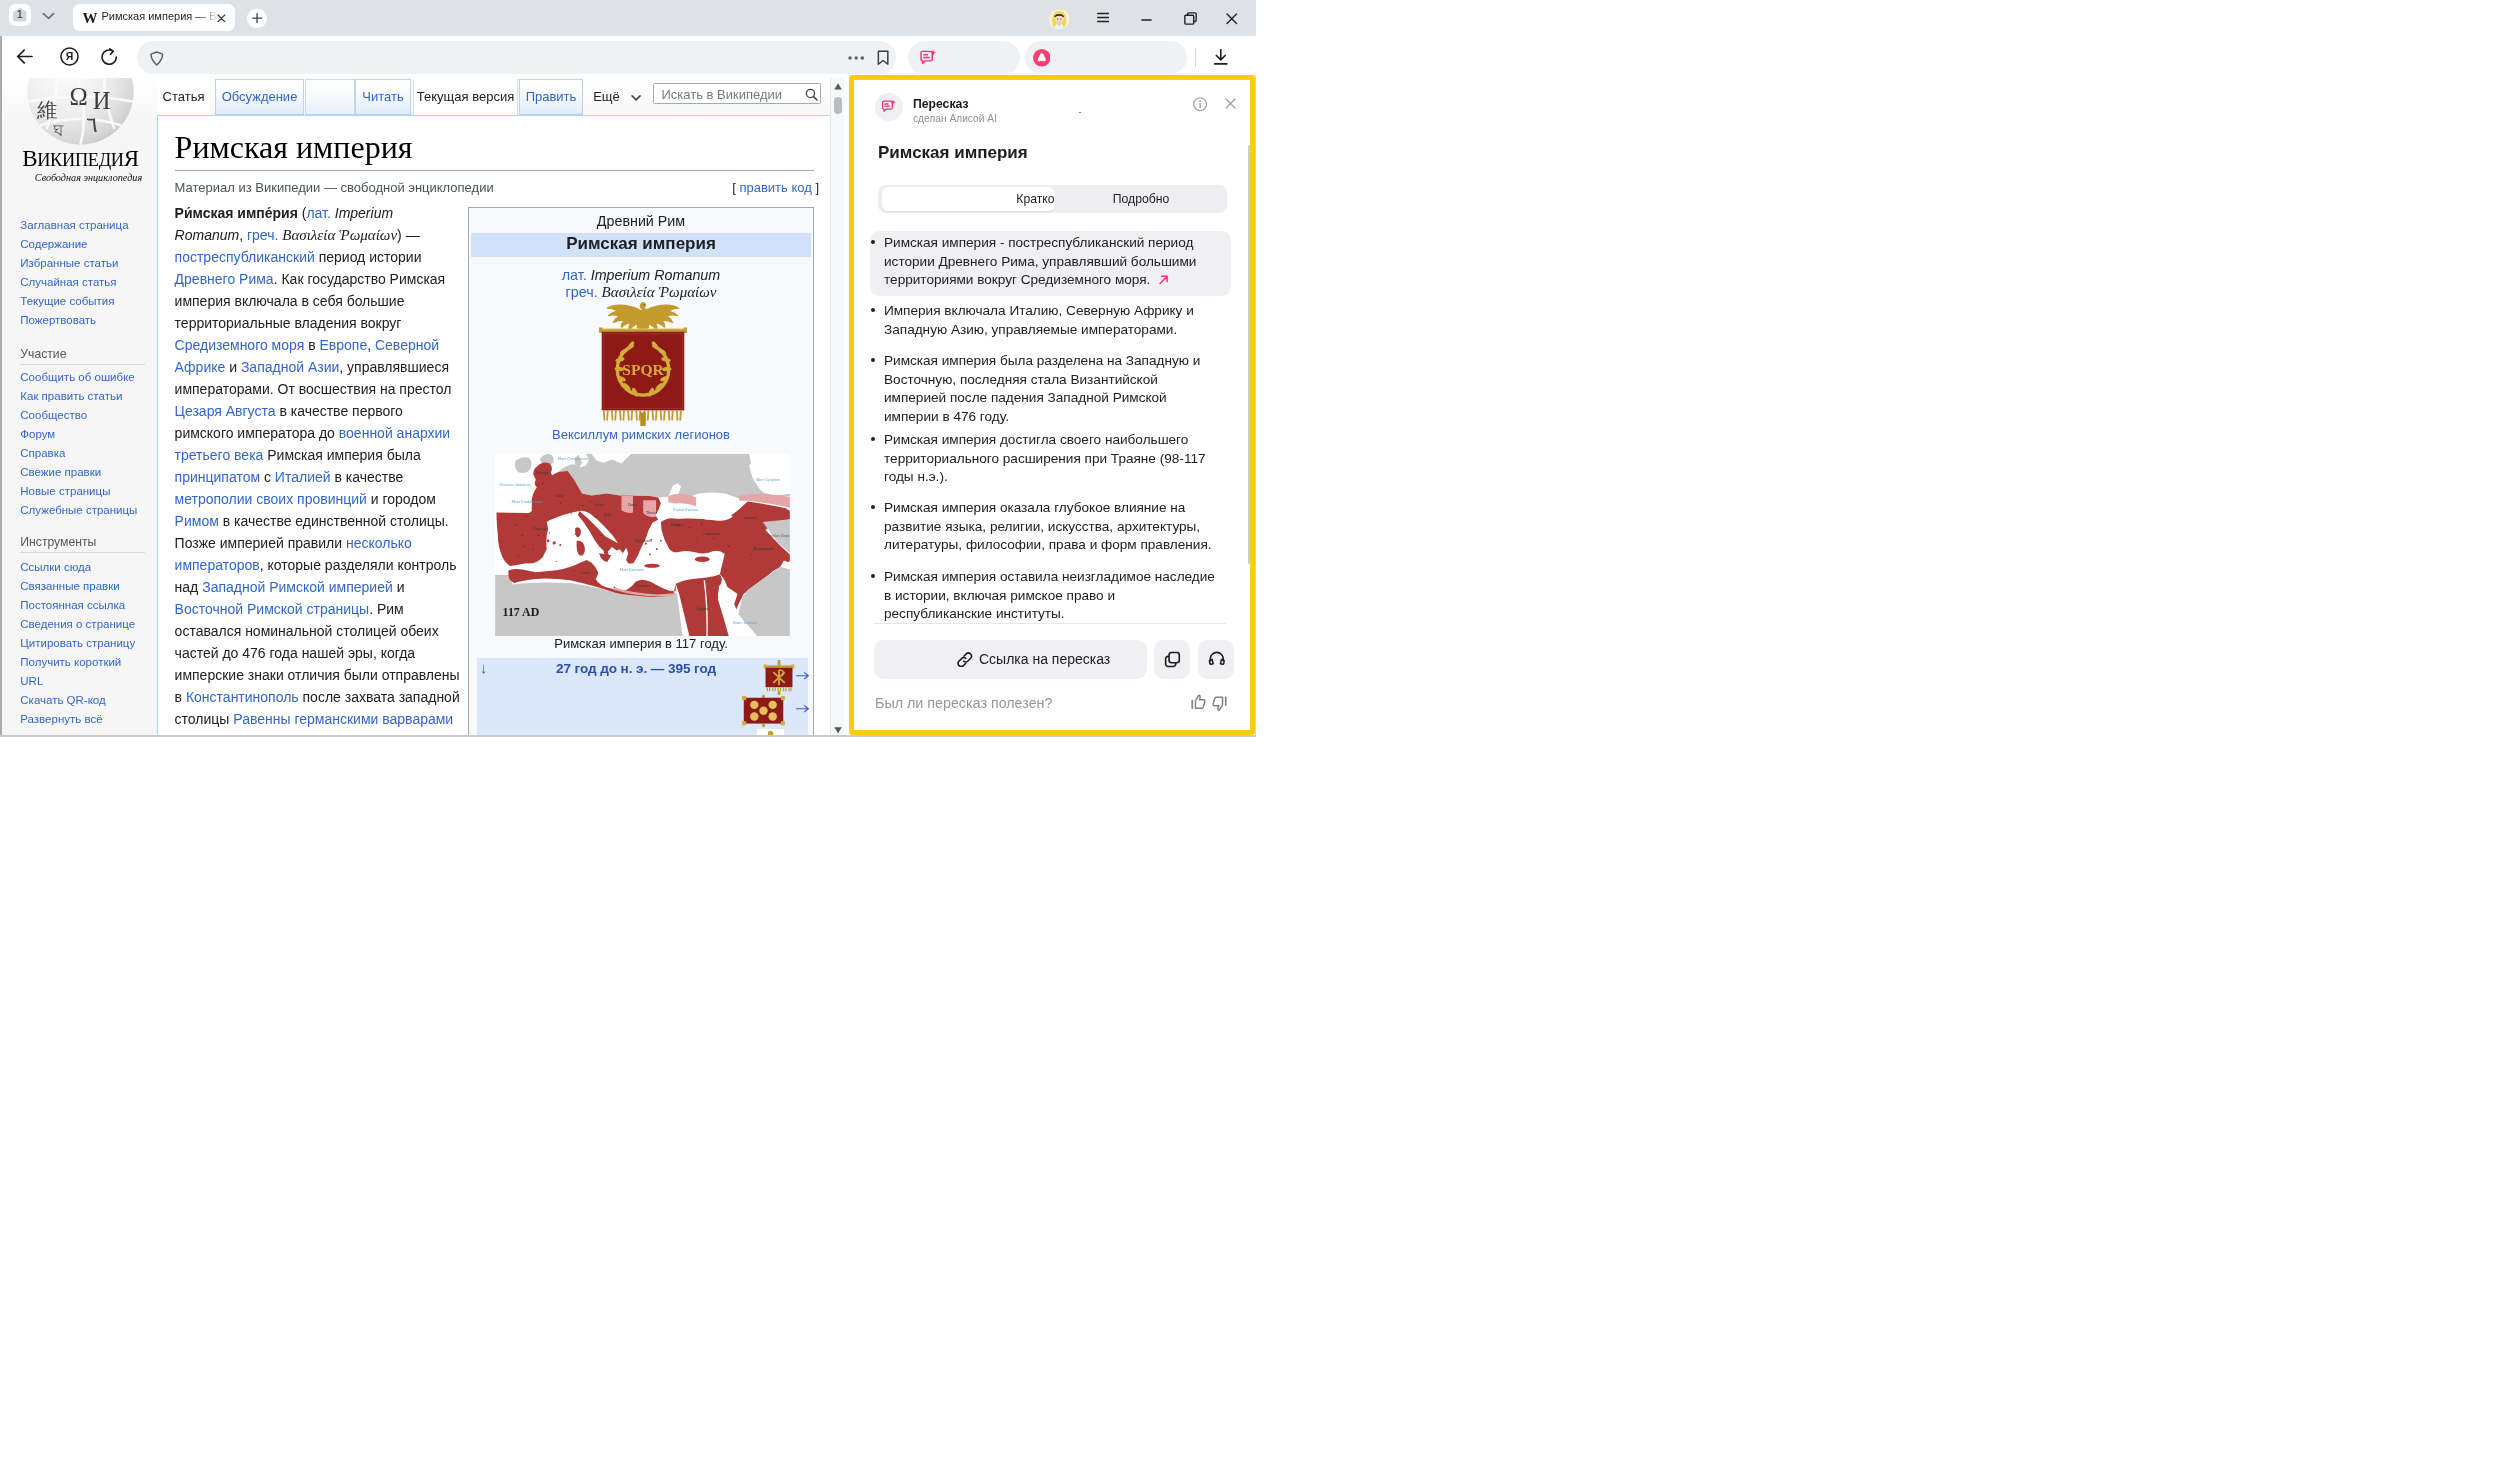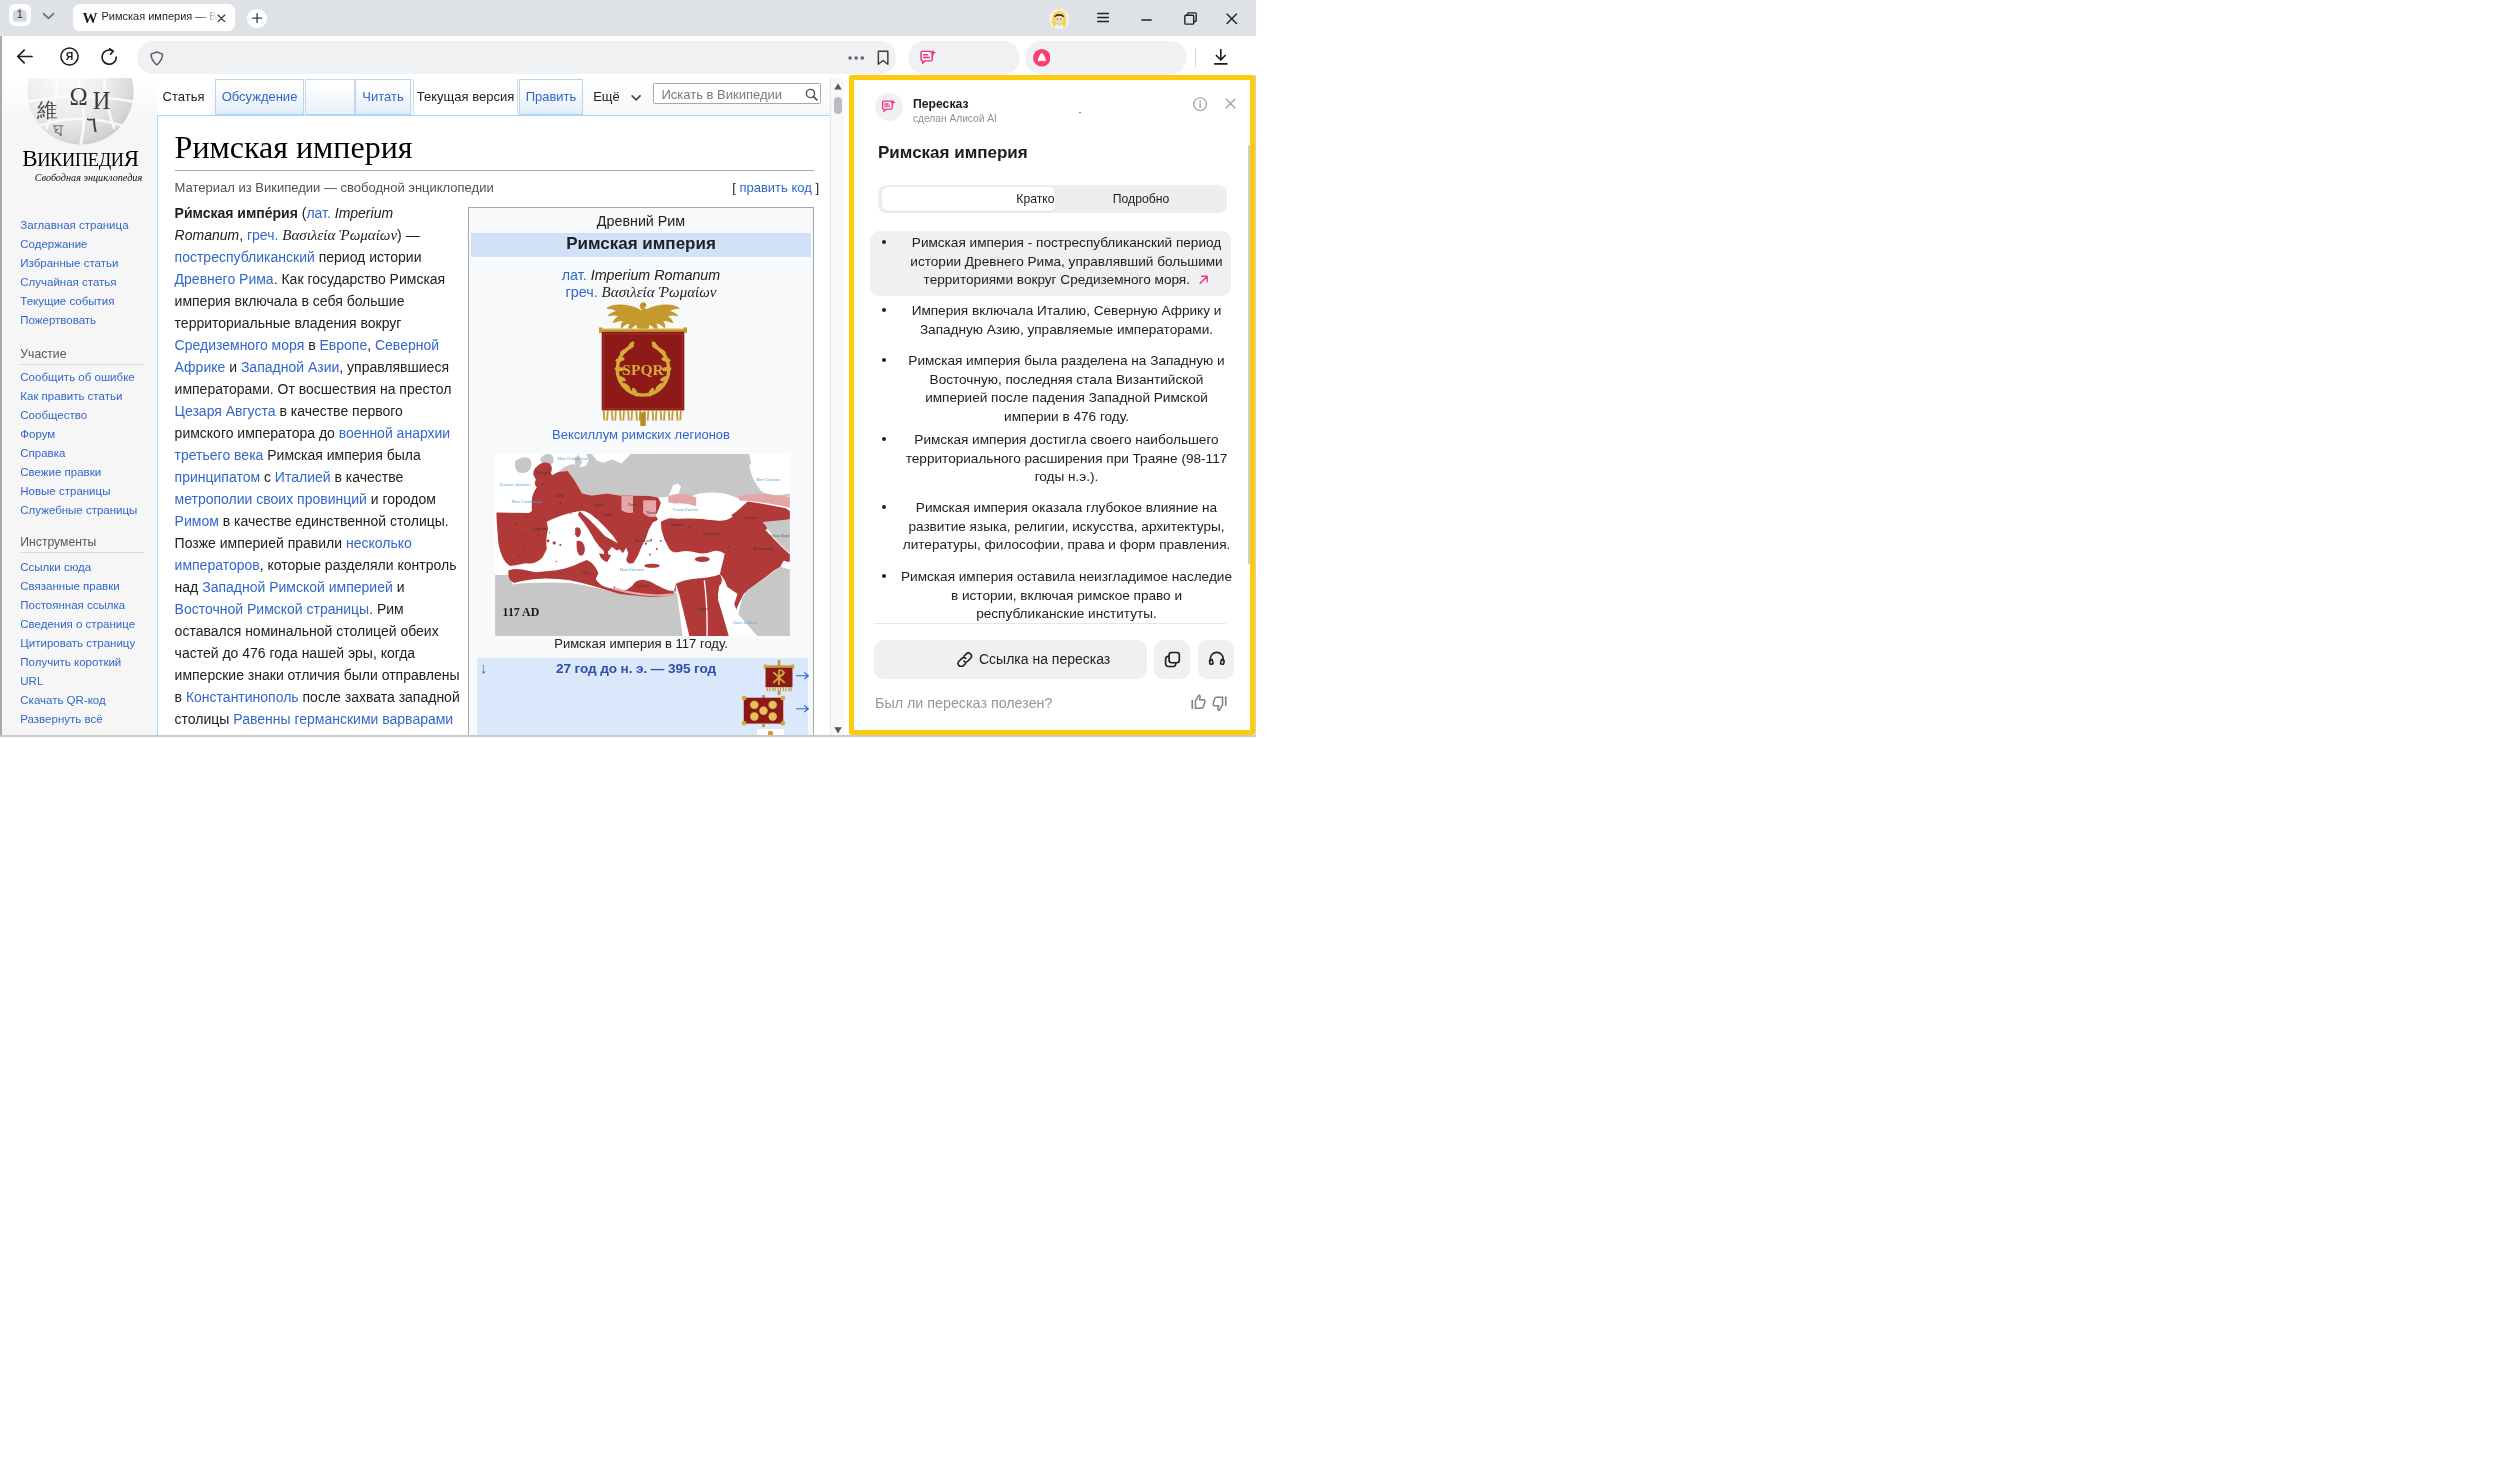--- a/index.html
+++ b/index.html
@@ -22,21 +22,21 @@
           background:linear-gradient(#ffffff 0px, #f6f6f6 43px, #f6f6f6 100%); overflow:hidden; }
   #content { position:absolute; left:155px; top:37px; width:673px; height:622px;
              background:#fff; border-left:0.7px solid #a7d7f9; border-top:0.7px solid #a7d7f9; }
   a.wl { color:#3366cc; text-decoration:none; }
   .navlist { position:absolute; font-size:11.5px; color:#36c; }
   .tabtxt { top:1.4px; height:36px; line-height:36px; text-align:center; font-size:13px; white-space:nowrap; }
 
   
   #panel { position:absolute; left:849px; top:75px; width:406px; height:660px;
            background:#fff; border:5.1px solid #fdcc0a; border-radius:2.7px; }
-  .blt { position:absolute; left:41px; width:343px; font-size:13.6px; line-height:18.6px; color:#212124;text-align:center; }
+  .blt { position:absolute; left:30px; width:343px; font-size:13.6px; line-height:18.6px; color:#212124; }
   .bdot { position:absolute; left:-13.2px; width:4.4px; height:4.4px; border-radius:50%; background:#212124; }
 
   
   #edgeL { position:absolute; left:0; top:36px; width:2px; height:701px; background:#a9abad; }
   #edgeB { position:absolute; left:0; top:735px; width:1256px; height:2px; background:#c9c9c9; }
   #edgeR { position:absolute; left:1255px; top:75px; width:1px; height:660px; background:#d2d2d2; }
 </style></head>
 <body>
 <div id="root">
   <div id="tabbar">

